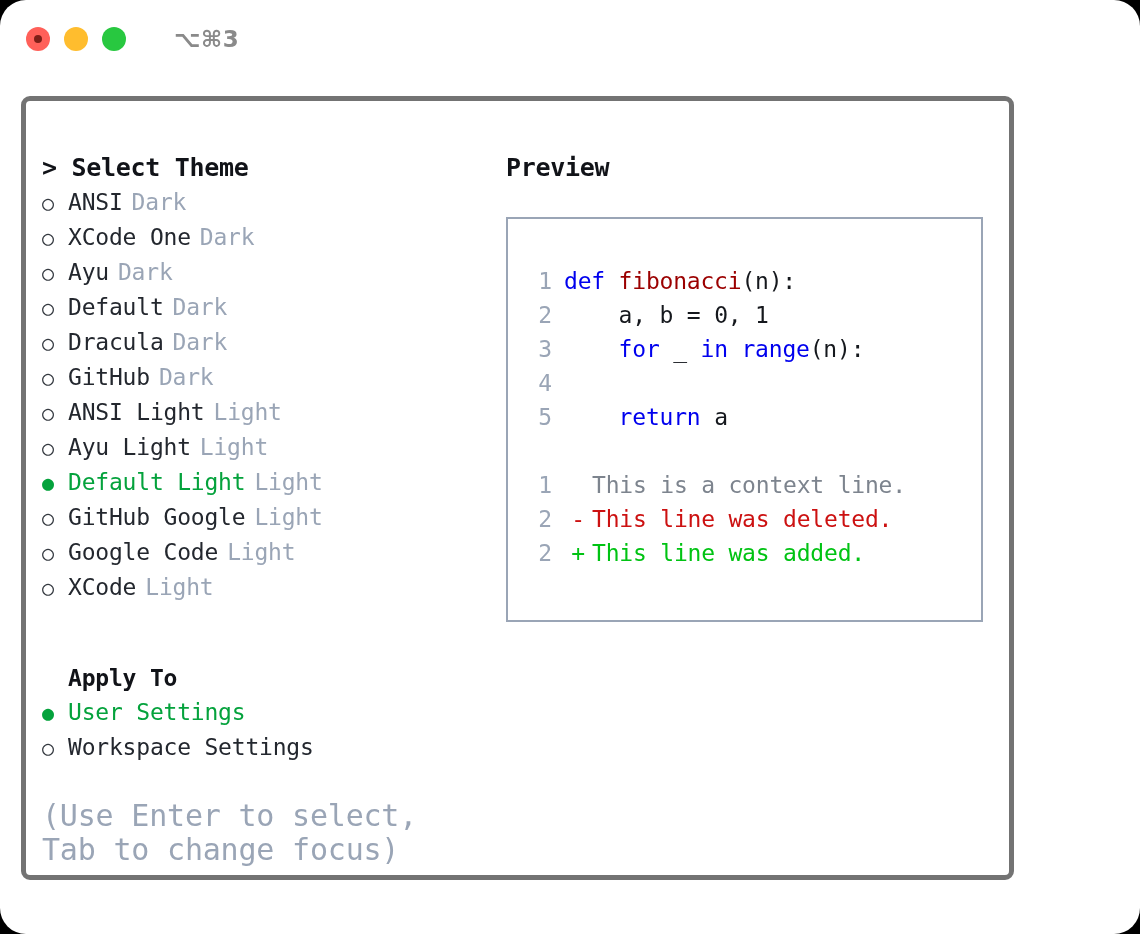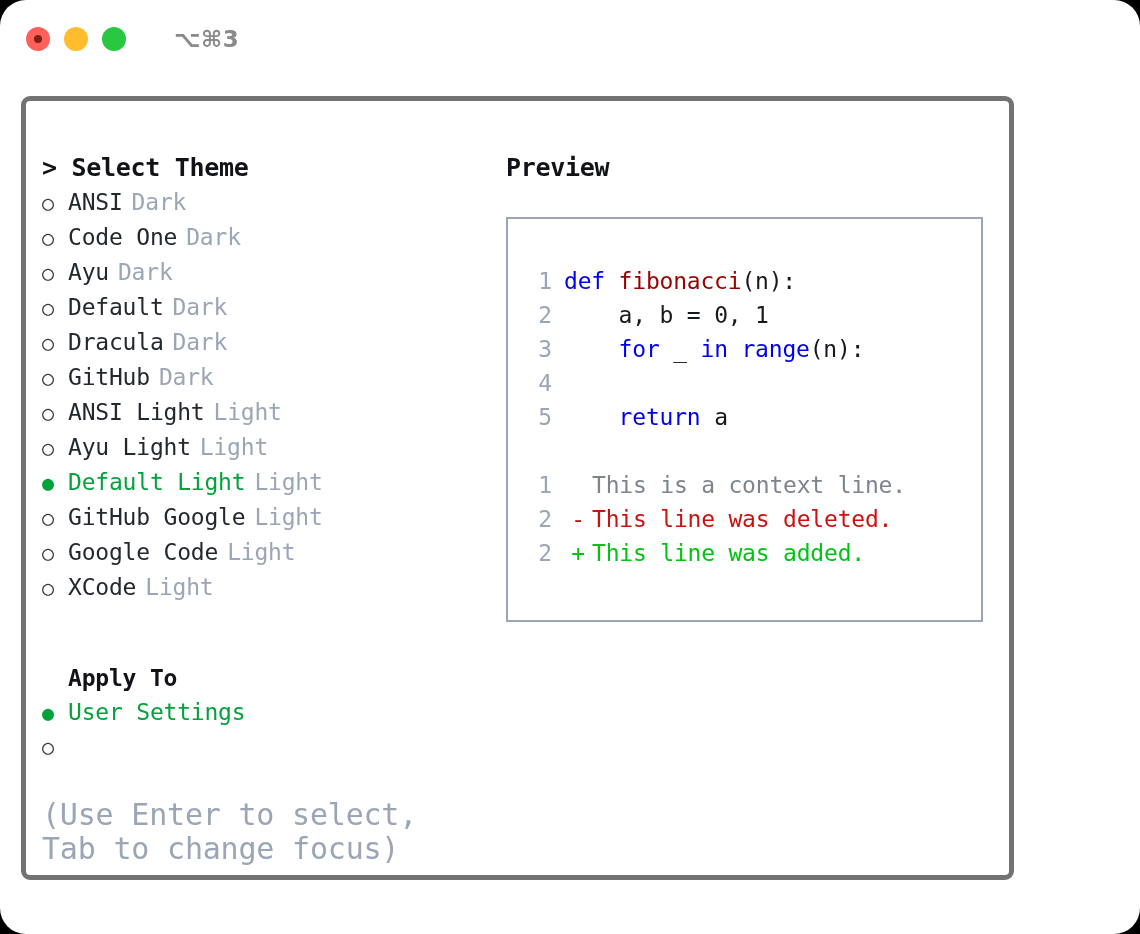--- a/index.html
+++ b/index.html
@@ -189,21 +189,21 @@
         <div class="list-header">&gt; Select Theme</div>
 
         <div>
           <div class="theme-row">
             <span class="bullet">○</span>
             <span class="theme-name">ANSI</span>
             <span class="theme-cat">Dark</span>
           </div>
           <div class="theme-row">
             <span class="bullet">○</span>
-            <span class="theme-name">Code One</span>
+            <span class="theme-name">XCode One</span>
             <span class="theme-cat">Dark</span>
           </div>
           <div class="theme-row">
             <span class="bullet">○</span>
             <span class="theme-name">Ayu</span>
             <span class="theme-cat">Dark</span>
           </div>
           <div class="theme-row">
             <span class="bullet">○</span>
             <span class="theme-name">Default</span>
@@ -255,20 +255,21 @@
 
         <div class="apply-header">Apply To</div>
 
         <div>
           <div class="theme-row selected">
             <span class="bullet">●</span>
             <span class="theme-name">User Settings</span>
           </div>
           <div class="theme-row">
             <span class="bullet">○</span>
+            <span class="theme-name">Workspace Settings</span>
           </div>
         </div>
 
         <div class="hint">(Use Enter to select, Tab to change focus)</div>
       </div>
 
       <div class="col-right">
         <div class="preview-title">Preview</div>
 
         <div class="preview-box">

